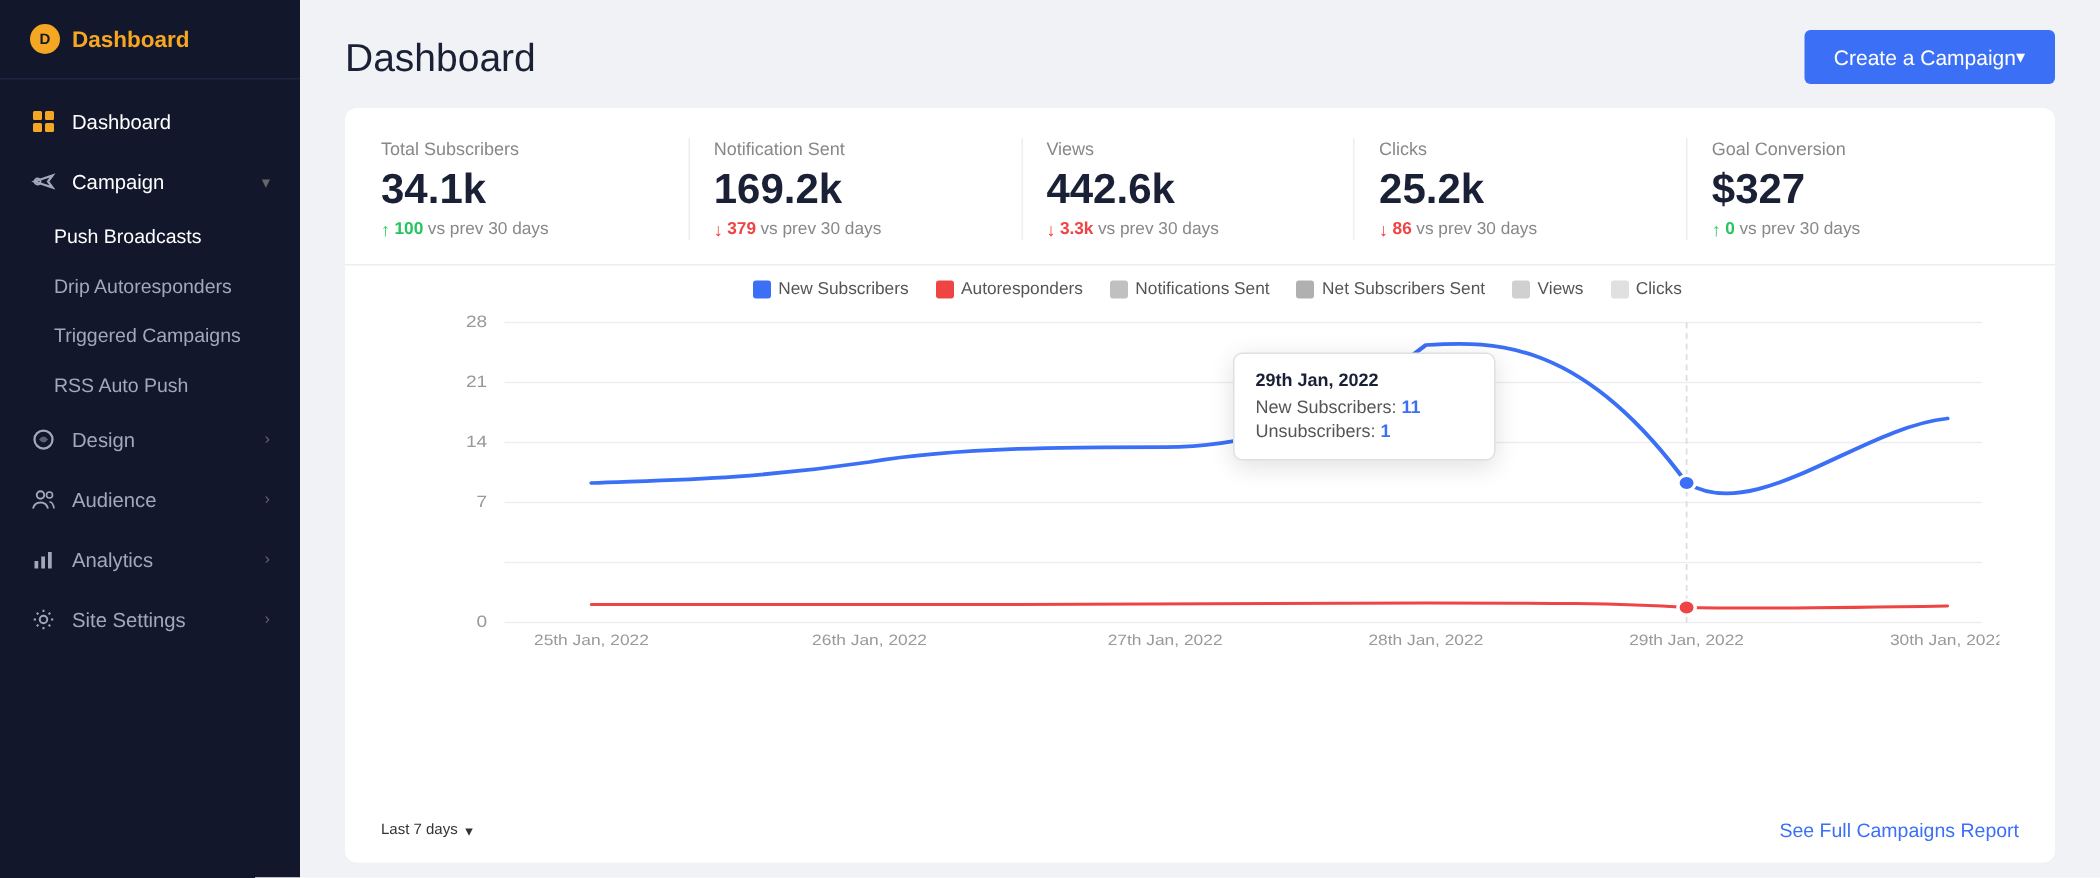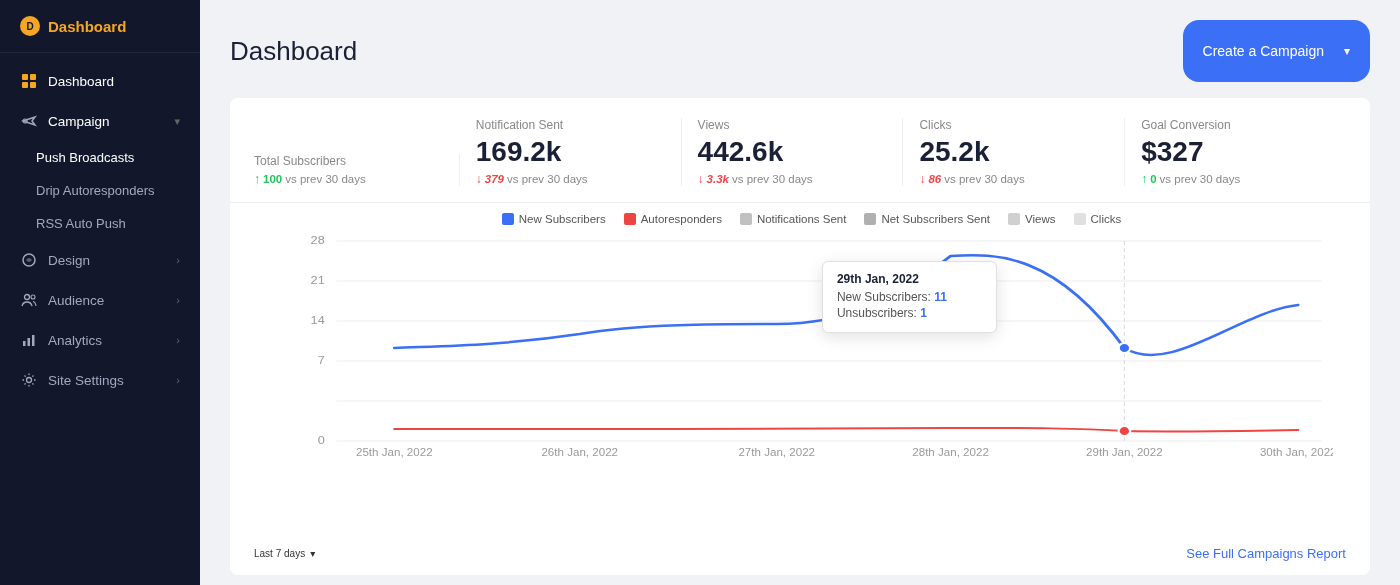--- a/index.html
+++ b/index.html
@@ -76,25 +76,25 @@
     }
     #header h1 {
       font-size: 26px;
       font-weight: 500;
       color: #1a2035;
     }
     .create-btn {
       background: #3b6ff5;
       color: #fff;
       border: none;
-      padding: 23px 20px;
-      border-radius: 16px;
+      padding: 10px 20px;
+      border-radius: 4px;
       font-size: 14px;
       cursor: pointer;
-      display: flex; align-items: center; gap: 20px;
+      display: flex; align-items: center; gap: 0;
     }
     .create-btn .chevron { font-size: 12px; }
 
     
     #dashboard-card {
       margin: 0 30px 10px 30px;
       background: #fff;
       border-radius: 8px;
       flex: 1;
       overflow: hidden;
@@ -132,21 +132,21 @@
       font-size: 11.5px;
       color: #888;
       display: flex;
       align-items: center;
       gap: 3px;
     }
     .stat-change .arrow-up { color: #22c55e; font-size: 12px; }
     .stat-change .arrow-down { color: #ef4444; font-size: 12px; }
     .stat-change .change-val { font-weight: 600; }
     .change-val.green { color: #22c55e; }
-    .change-val.red { color: #ef4444; font-style: italic; }
+    .change-val.red { color: #ef4444; }
 
     
     .chart-area {
       flex: 1;
       position: relative;
       padding: 10px 37px 0 24px;
       margin-left: 36px;
     }
     .chart-legend {
       display: flex;
@@ -234,20 +234,23 @@
       <span class="nav-chevron">▾</span>
     </div>
 
     <div class="sub-nav-item active">
       <span>Push Broadcasts</span>
     </div>
     <div class="sub-nav-item">
       <span>Drip Autoresponders</span>
     </div>
     <div class="sub-nav-item">
+      <span>Triggered Campaigns</span>
+    </div>
+    <div class="sub-nav-item">
       <span>RSS Auto Push</span>
     </div>
 
     <div class="nav-item">
       <span class="nav-icon">
         <svg width="16" height="16" viewBox="0 0 16 16" fill="none">
             <circle cx="8" cy="8" r="6" stroke="#a0a8c0" stroke-width="1.5" fill="none"></circle>
             <path d="M5 8 Q8 4 11 8 Q8 12 5 8" fill="#a0a8c0" opacity="0.5"></path>
           </svg>
       </span>
@@ -302,20 +305,21 @@
       <span class="chevron">▾</span>
     </button>
   </div>
 
   <div id="dashboard-card">
 
     <div class="stats-row">
 
       <div class="stat-item">
         <div class="stat-label">Total Subscribers</div>
+        <div class="stat-value">34.1k</div>
         <div class="stat-change">
           <span class="arrow-up">↑</span>
           <span class="change-val green">100</span>
           <span>vs prev 30 days</span>
         </div>
       </div>
 
       <div class="stat-item">
         <div class="stat-label">Notification Sent</div>
         <div class="stat-value">169.2k</div>

